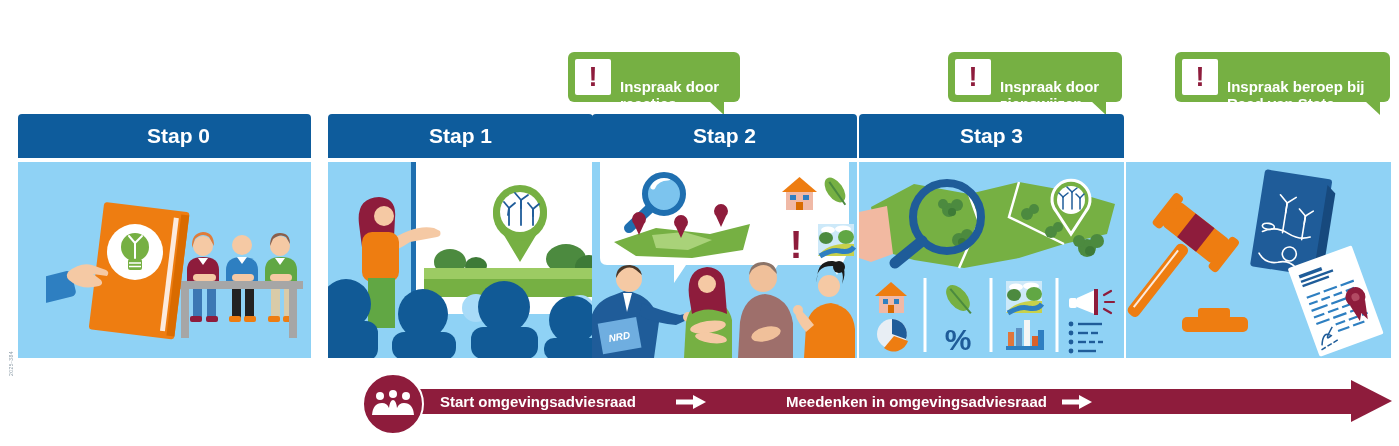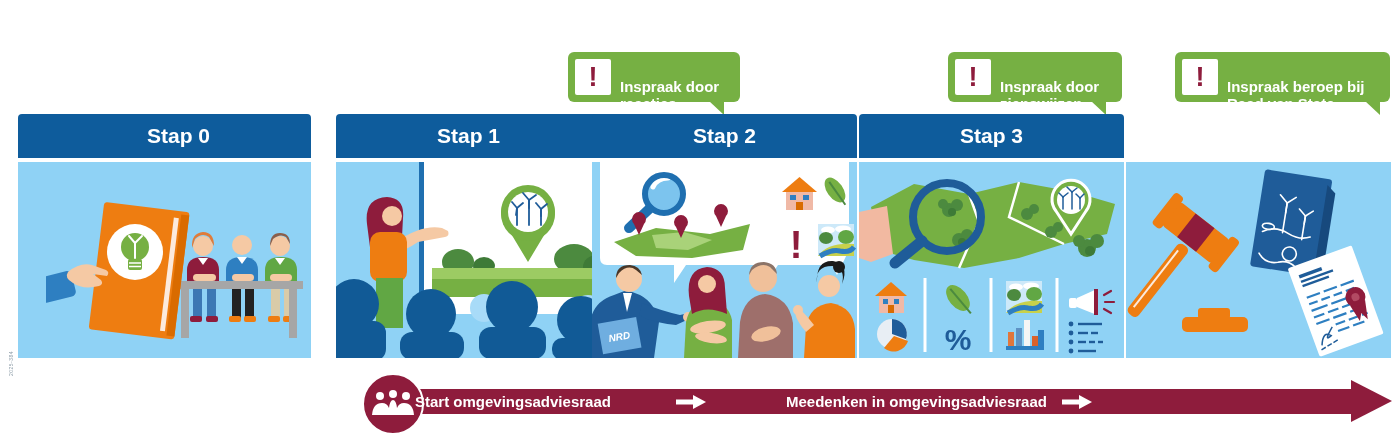--- a/index.html
+++ b/index.html
@@ -18,34 +18,34 @@
   .bubble1{left:568px;width:172px;}
   .bubble2{left:948px;width:174px;}
   .bubble3{left:1175px;width:215px;}
   .bubble3::after{right:10px;}
 
   
   .panel-header{position:absolute;top:114px;height:44px;width:265px;background:#0E5C9C;
           border-radius:4px 4px 0 0;display:flex;align-items:center;justify-content:center;
           color:#fff;font-weight:bold;font-size:21px;}
   .panel-body{position:absolute;top:162px;height:196px;width:265px;background:#8FD2F5;overflow:hidden;}
-  .p0{left:18px;padding-left:28px;} .p1{left:336px;align-items:center;} .p2{left:592px;} .p3{left:859px;} .p4{left:1126px;}
+  .p0{left:18px;padding-left:28px;} .p1{left:328px;align-items:center;} .p2{left:592px;} .p3{left:859px;} .p4{left:1126px;}
   .panel-body svg{display:block;}
 
   
   .tl-bar{position:absolute;left:408px;top:389px;width:943px;height:25px;background:#8E1C3C;}
   .tl-head{position:absolute;left:1351px;top:380px;width:0;height:0;
           border-top:21px solid transparent;border-bottom:21px solid transparent;
           border-left:41px solid #8E1C3C;}
   .tl-circle{position:absolute;left:362px;top:373px;width:62px;height:62px;border-radius:50%;
           background:#8E1C3C;border:2px solid #fff;box-sizing:border-box;
           display:flex;align-items:center;justify-content:center;}
   .tl-label{position:absolute;top:389px;height:25px;line-height:25px;color:#fff;
           font-weight:bold;font-size:15px;white-space:nowrap;}
-  .tl-label.start{left:415px;} .tl-label.mid{left:786px;}
+  .tl-label.start{left:440px;} .tl-label.mid{left:786px;}
   .tl-arrow{position:absolute;top:395px;}
   .tl-arrow.a1{left:676px;} .tl-arrow.a2{left:1062px;}
 
   
   .refnum{position:absolute;left:8px;top:376px;transform:rotate(-90deg);transform-origin:0 0;
           font-size:5px;color:#8a9aa6;letter-spacing:.5px;}
 </style>
 </head>
 <body>
 

